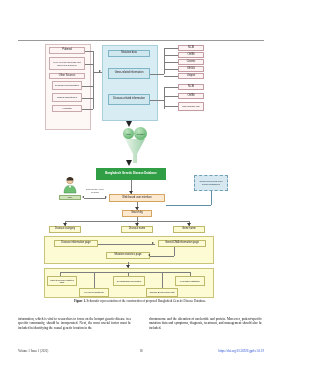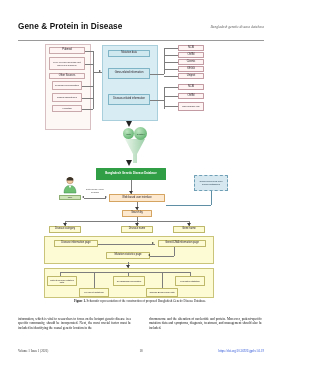--- a/index.html
+++ b/index.html
@@ -117,24 +117,20 @@
   .ftr{position:absolute;left:18px;top:349px;right:16px;height:9px;font-size:3.1px;color:#333;}
   .ftr-l{position:absolute;left:0;top:0;}
   .ftr-c{position:absolute;left:50%;top:0;transform:translateX(-50%);}
   .ftr-r{position:absolute;right:0;top:0;color:#2a52d6;text-decoration:none;}
 </style>
 </head>
 <body>
 
 <div class="page">
 
-  <div class="hdr">
-    <div class="hdr-title">Gene &amp; Protein in Disease</div>
-    <div class="hdr-sub">Bangladesh genetic disease database</div>
-  </div>
   <div class="hdr-rule"></div>
 
   <div class="fig">
    <div class="fig-inner">
 
     <div class="left-panel"></div>
     <div class="mid-panel"></div>
 
     <div class="bx bx-pink" style="left:31px;top:5px;width:36px;height:7px;">Pubmed</div>
     <div class="bx bx-pink" style="left:31px;top:15px;width:36px;height:13px;font-size:2.2px;">Peer-reviewed Journals (not indexed in Pubmed)</div>

